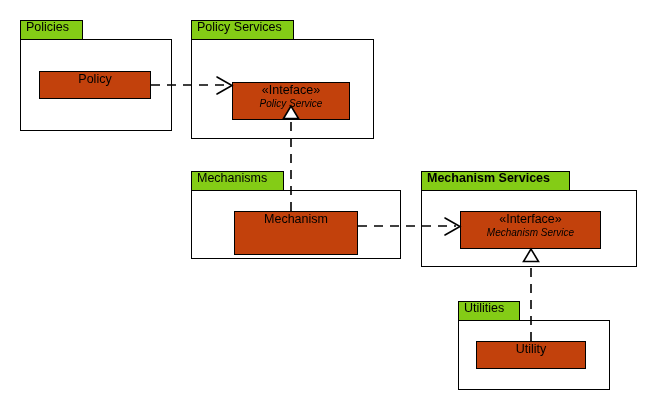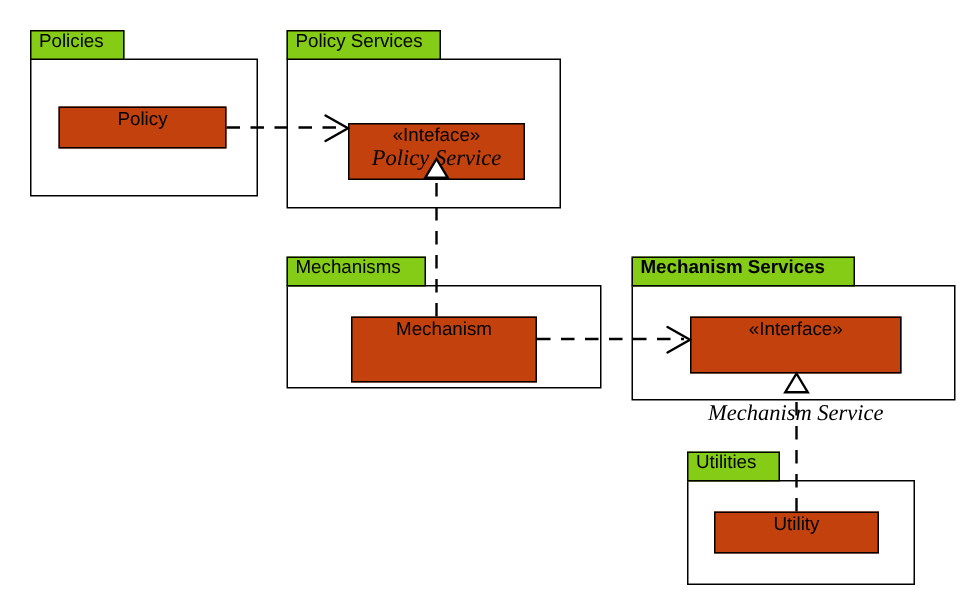--- a/index.html
+++ b/index.html
@@ -59,26 +59,25 @@
     line-height: 1.18;
     white-space: nowrap;
   }
   .cls-stereotype {
     font-size: 12.5px;
     color: #000000;
     line-height: 1.18;
     white-space: nowrap;
   }
   .cls-iname {
-    font-size: 15px;
+    font-size: 10px;
     font-style: italic;
     color: #000000;
     line-height: 1.18;
     white-space: nowrap;
-    font-family: Liberation Serif, serif;
   }
   
   #connectors {
     position: absolute;
     left: 0;
     top: 0;
     width: 650px;
     height: 410px;
     z-index: 6;
     pointer-events: none;
@@ -123,21 +122,21 @@
     <span class="cls-name">Mechanism</span>
   </div>
 
   <div class="package">
     <div class="pkg-tab" style="left:421px; top:171px; width:149px; height:20px;font-weight:bold;">
       <span class="pkg-tab-label">Mechanism Services</span>
     </div>
     <div class="pkg-body" style="left:421px; top:190px; width:216px; height:77px;"></div>
   </div>
 
-  <div class="clsbox" style="left:460px; top:211px; width:141px; height:38px;gap:41px;">
+  <div class="clsbox" style="left:460px; top:211px; width:141px; height:38px;">
     <span class="cls-stereotype">«Interface»</span>
     <span class="cls-iname">Mechanism Service</span>
   </div>
 
   <div class="package">
     <div class="pkg-tab" style="left:458px; top:301px; width:62px; height:20px;">
       <span class="pkg-tab-label">Utilities</span>
     </div>
     <div class="pkg-body" style="left:458px; top:320px; width:152px; height:70px;"></div>
   </div>

